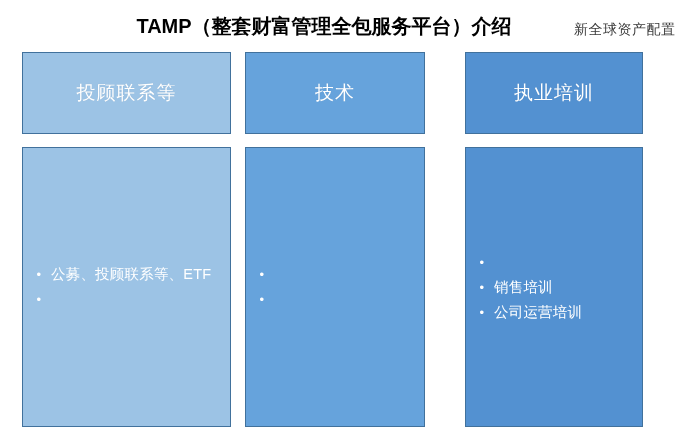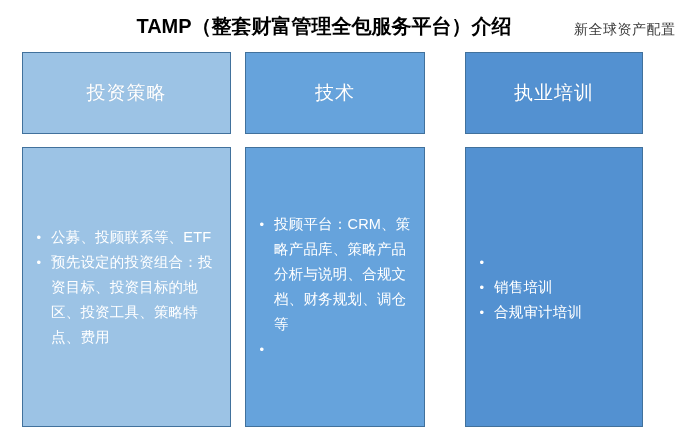--- a/index.html
+++ b/index.html
@@ -118,45 +118,43 @@
 </head>
 <body>
 
 <div id="slide-header">
   <div id="slide-title">TAMP（整套财富管理全包服务平台）介绍</div>
   <div id="slide-subtitle">新全球资产配置</div>
 </div>
 
 <div class="column" id="column-strategy">
   <div class="card card-header">
-    <span class="card-header-text">投资策略</span>
+    <span class="card-header-text">投顾联系等</span>
   </div>
   <div class="card card-body">
     <ul class="bullet-list">
       <li class="bullet-item">
         <span class="bullet-dot">•</span>
         <span class="bullet-text">公募、投顾联系等、ETF</span>
       </li>
       <li class="bullet-item">
         <span class="bullet-dot">•</span>
-        <span class="bullet-text">预先设定的投资组合：投资目标、投资目标的地区、投资工具、策略特点、费用</span>
       </li>
     </ul>
   </div>
 </div>
 
 <div class="column" id="column-technology">
   <div class="card card-header">
     <span class="card-header-text">技术</span>
   </div>
   <div class="card card-body">
     <ul class="bullet-list">
       <li class="bullet-item">
         <span class="bullet-dot">•</span>
-        <span class="bullet-text">投顾平台：CRM、策略产品库、策略产品分析与说明、合规文档、财务规划、调仓等</span>
       </li>
       <li class="bullet-item">
         <span class="bullet-dot">•</span>
       </li>
     </ul>
   </div>
 </div>
 
 <div class="column" id="column-training">
   <div class="card card-header">
@@ -166,17 +164,17 @@
     <ul class="bullet-list">
       <li class="bullet-item">
         <span class="bullet-dot">•</span>
       </li>
       <li class="bullet-item">
         <span class="bullet-dot">•</span>
         <span class="bullet-text">销售培训</span>
       </li>
       <li class="bullet-item">
         <span class="bullet-dot">•</span>
-        <span class="bullet-text">合规审计培训</span>
+        <span class="bullet-text">公司运营培训</span>
       </li>
     </ul>
   </div>
 </div>
 
 </body></html>

